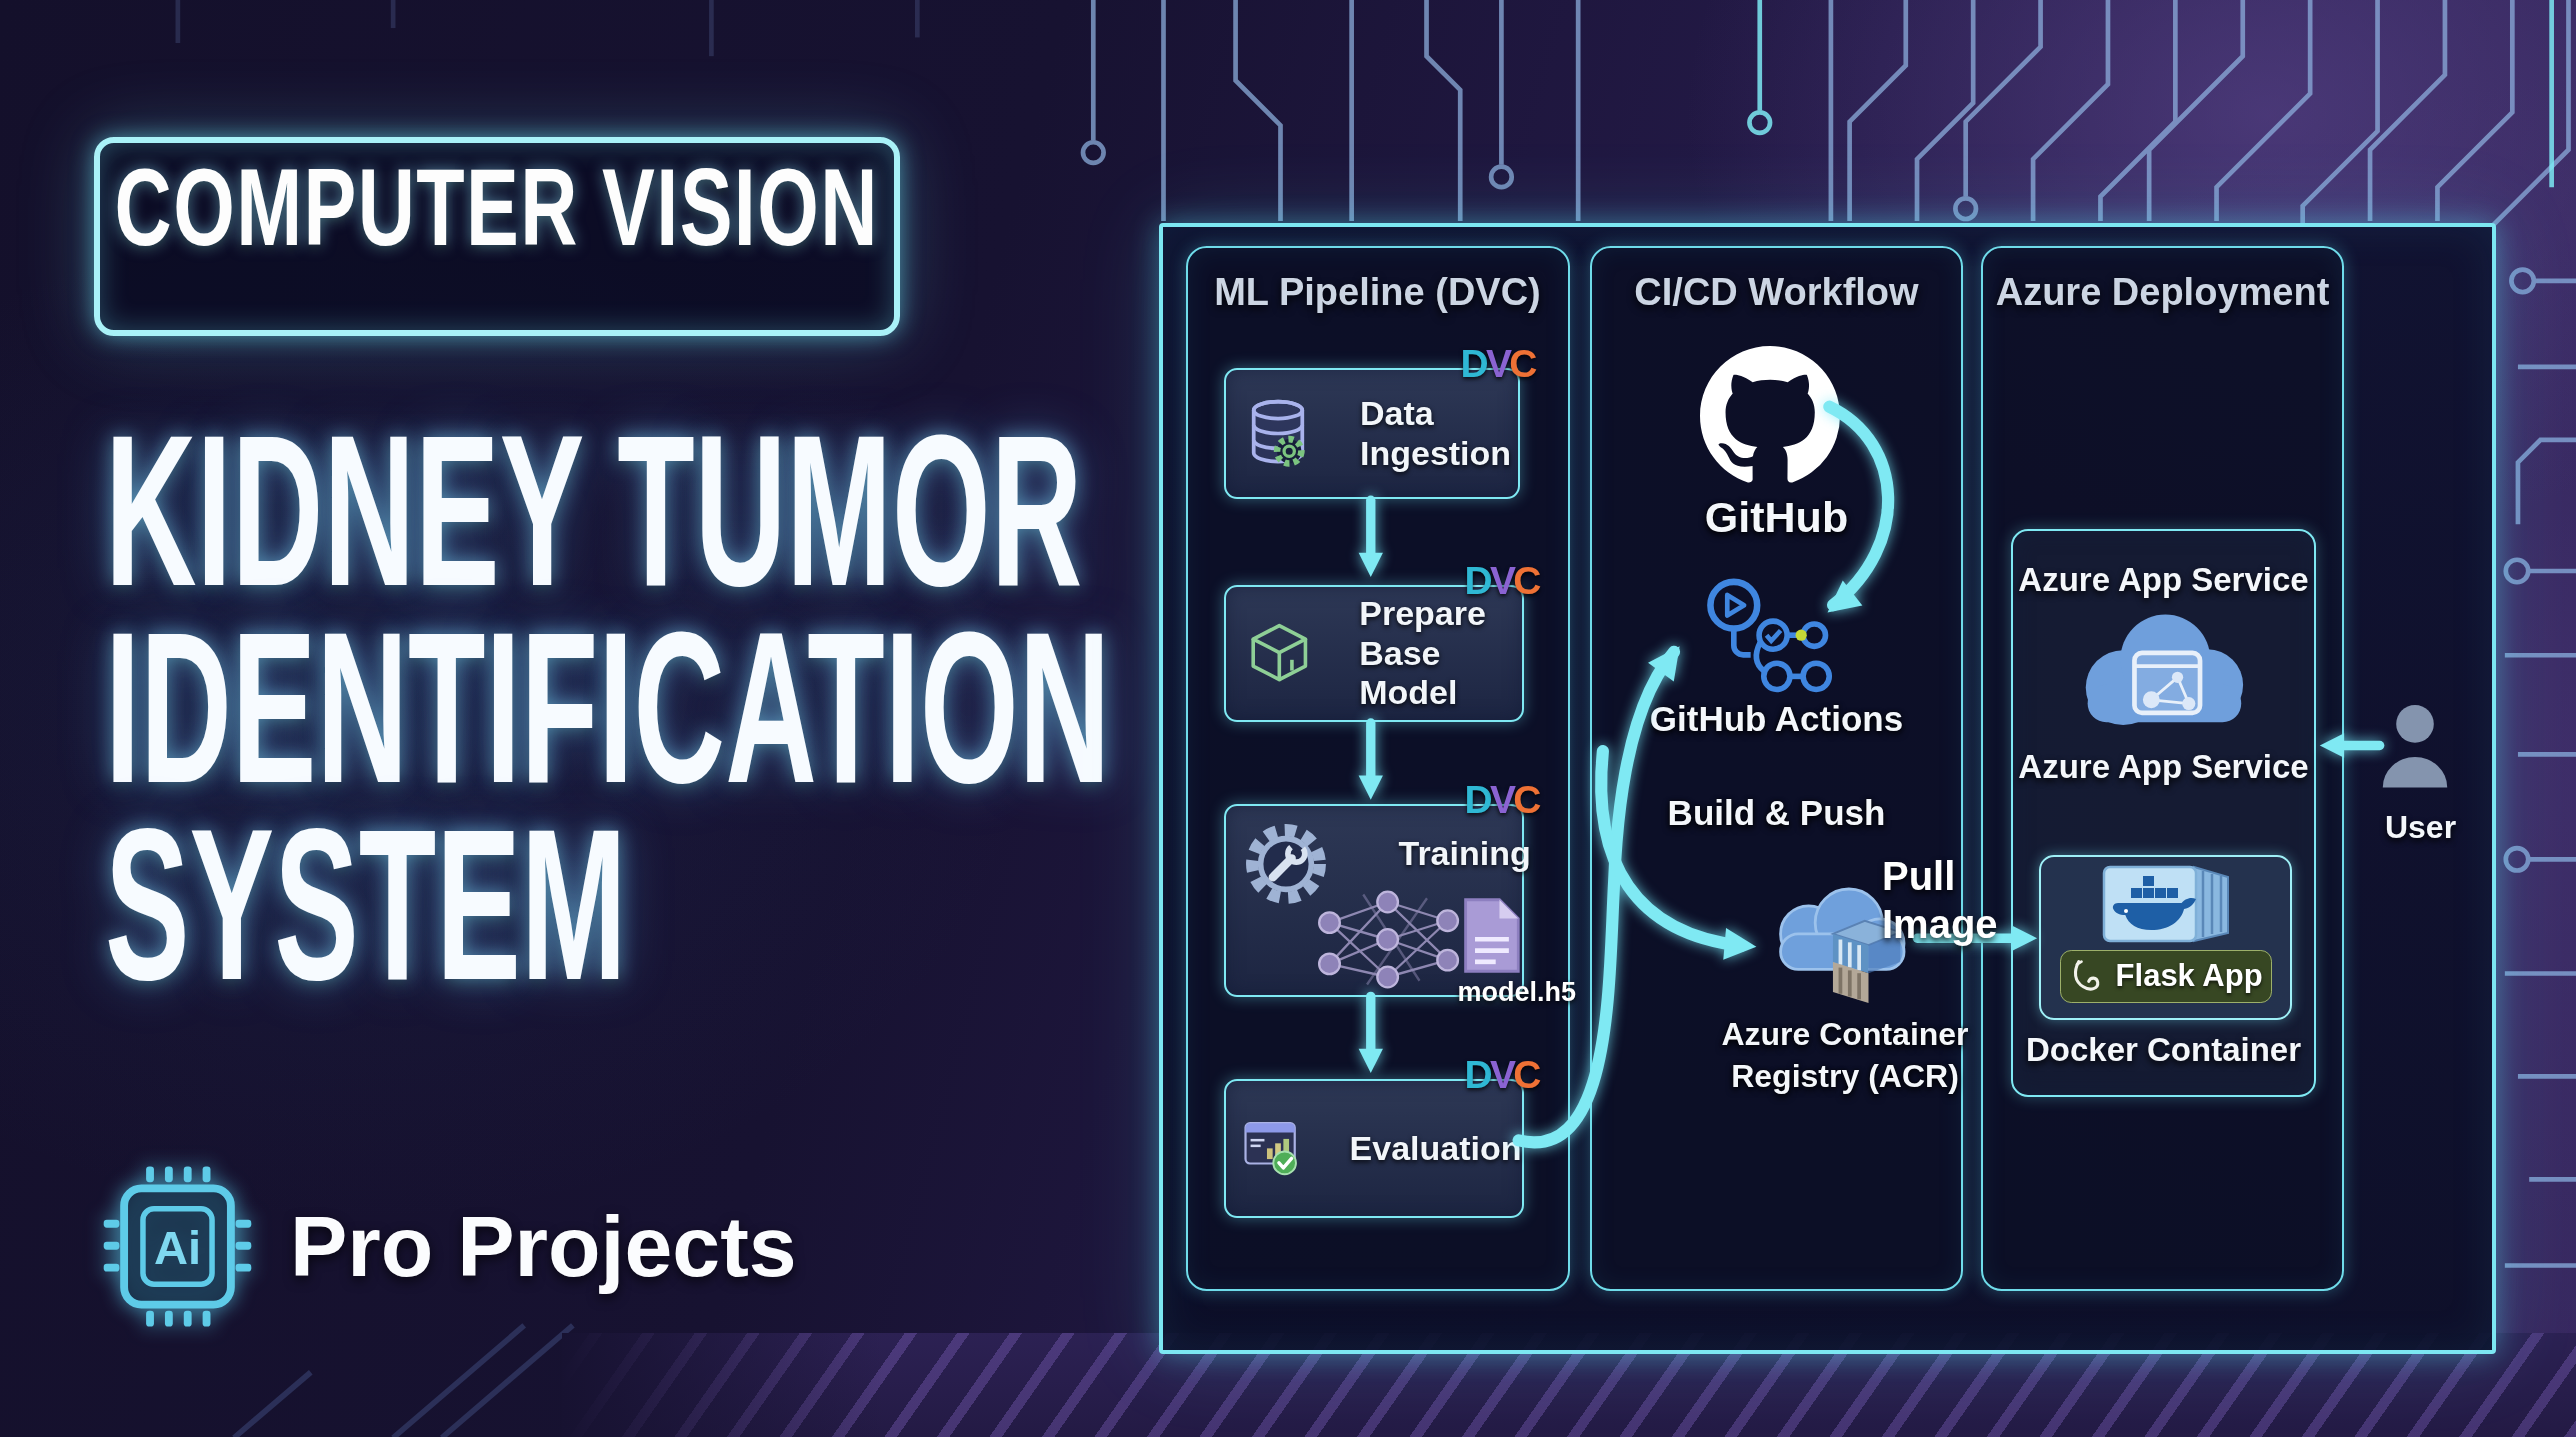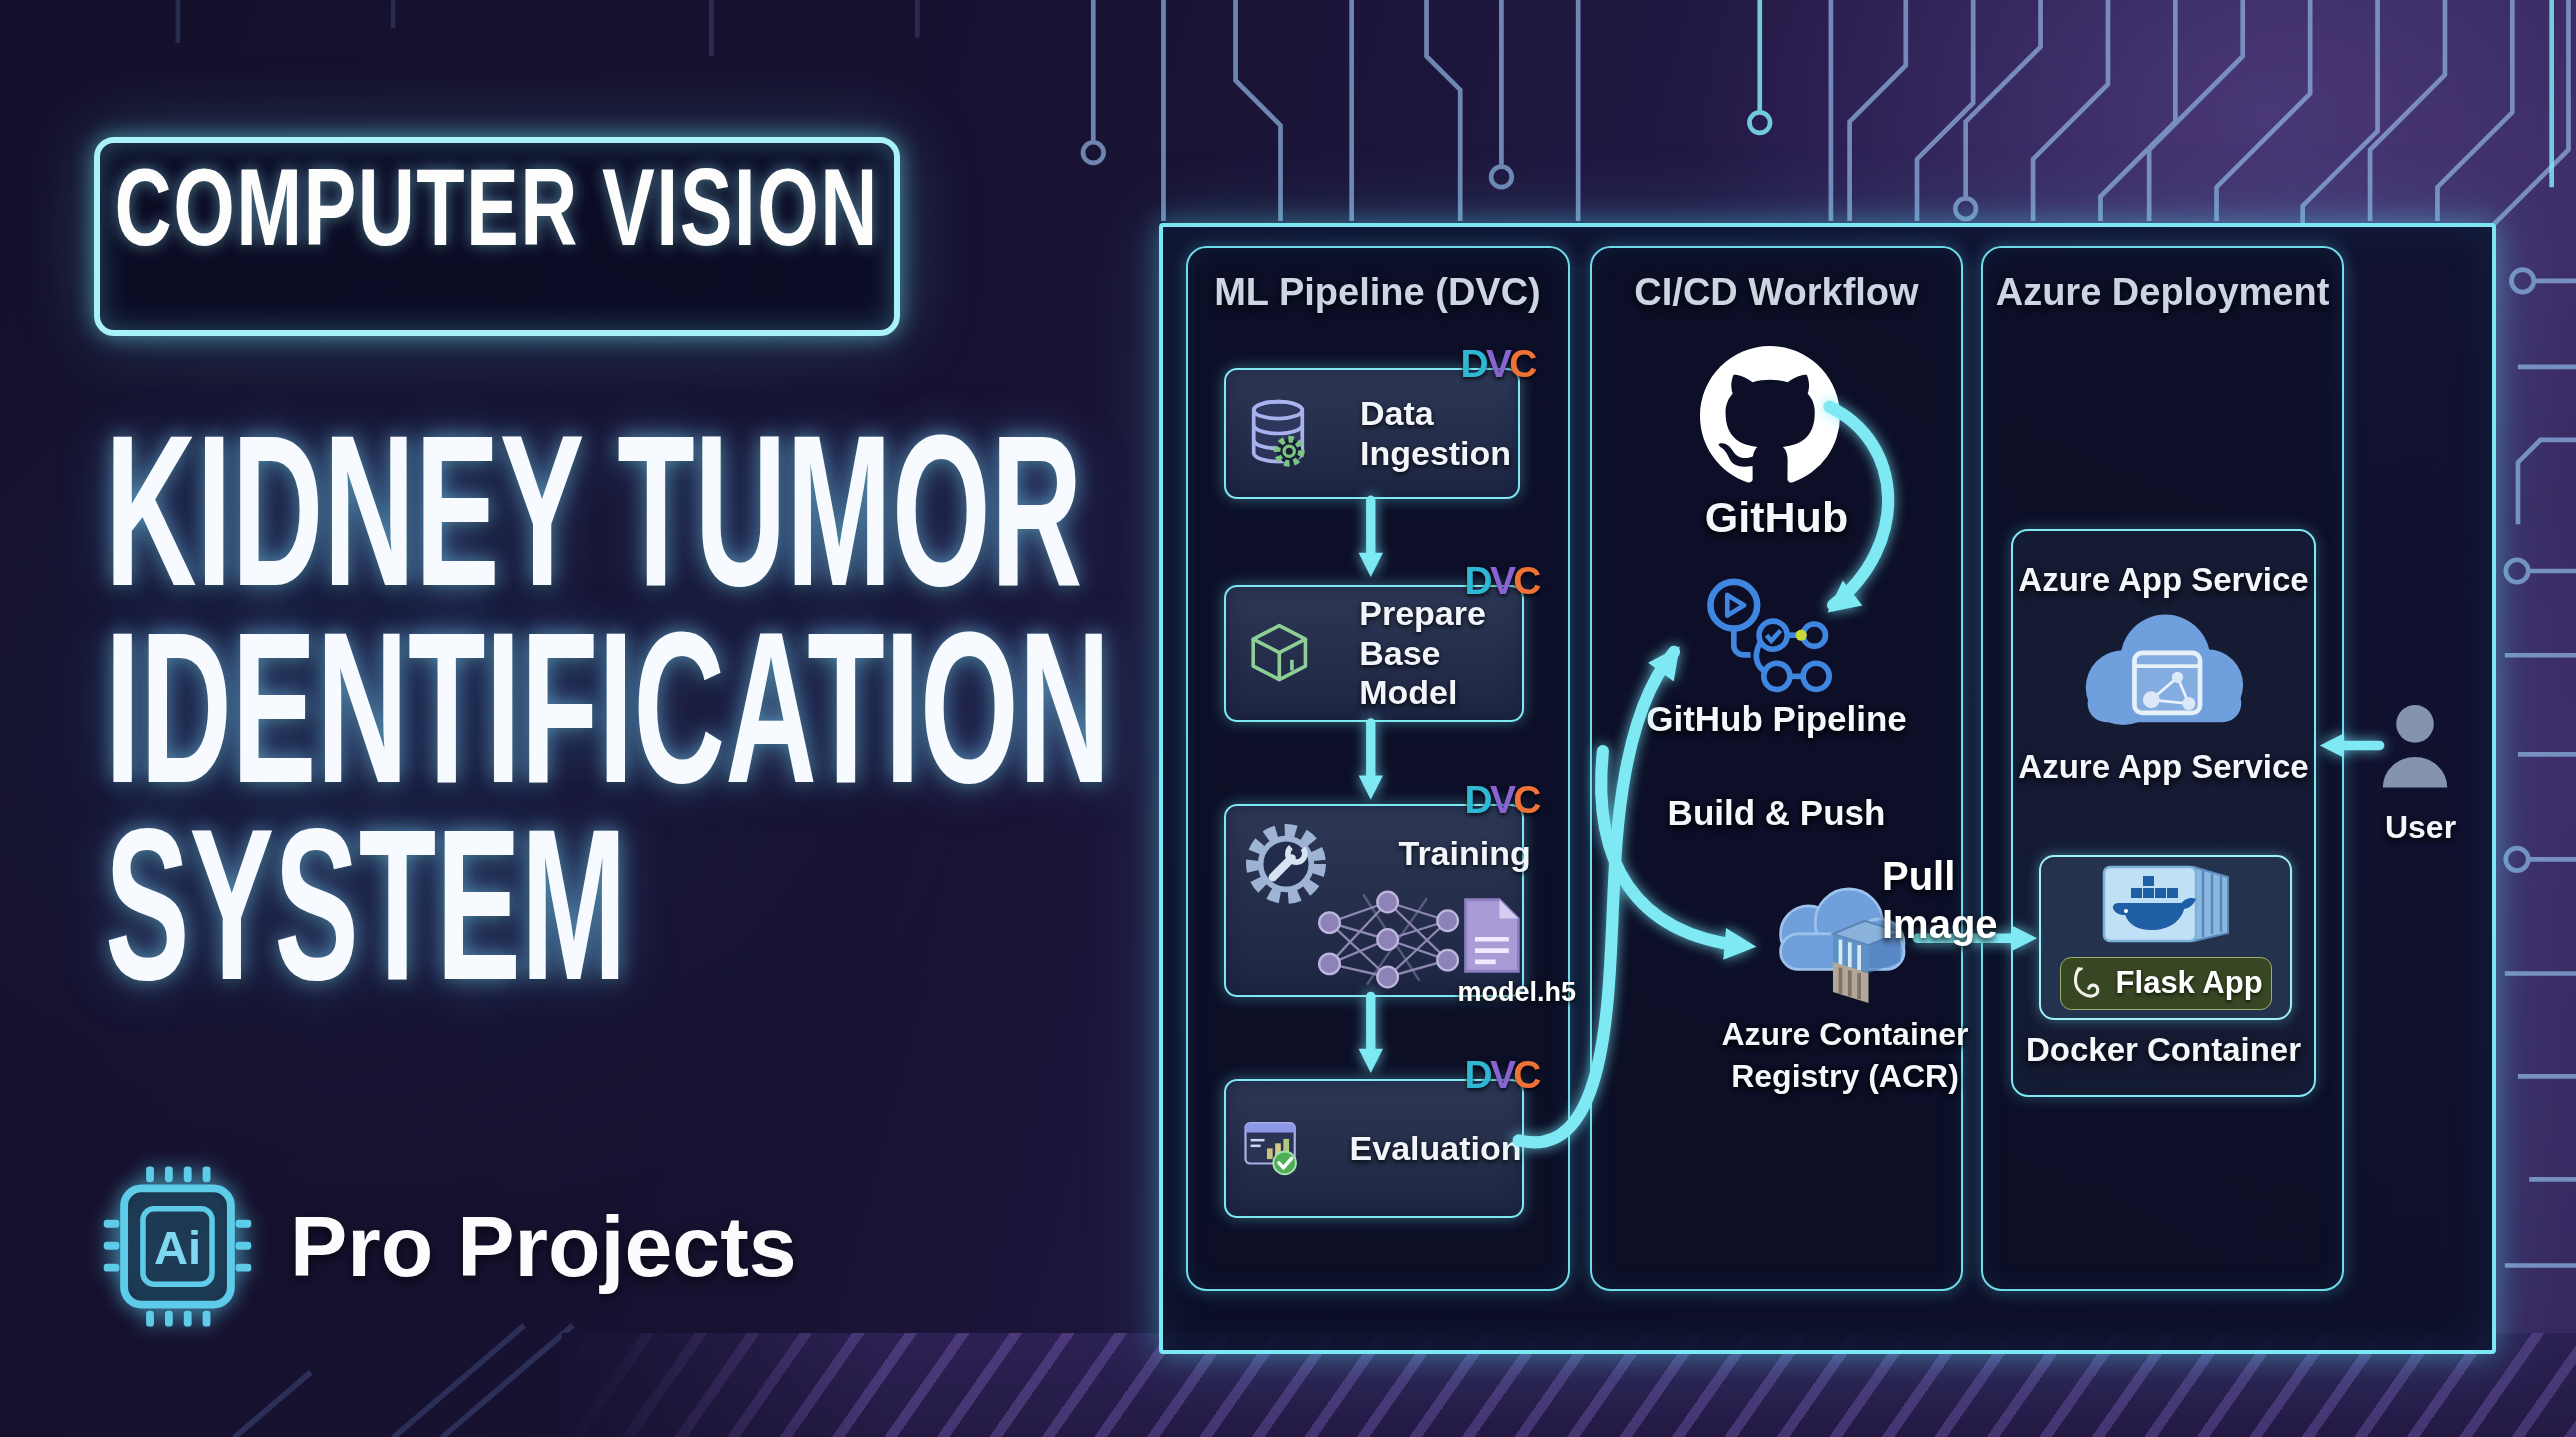--- a/index.html
+++ b/index.html
@@ -51,21 +51,21 @@
   .node-label{font-size:34px;font-weight:700;color:#f2f6fa;line-height:1.16;text-shadow:0 1.9px 5.6px rgba(0,0,0,.85);margin-left:40px;}
   .dvc{position:absolute;top:-28px;right:-17px;font-size:39px;font-weight:800;letter-spacing:-2.8px;
     text-shadow:0 1.9px 4.7px rgba(0,0,0,.8);}
   .dvc .d{color:#2fb8d4;} .dvc .v{color:#8a63d2;} .dvc .c{color:#ef7135;}
   .ci-text{position:absolute;width:100%;text-align:center;color:#f4f7fb;font-weight:700;
     text-shadow:0 2.8px 7.5px rgba(0,0,0,.95),0 0 3.7px rgba(0,0,0,.8);}
   #appbox{position:absolute;left:28px;top:281px;width:301px;height:564px;border:2.8px solid #7fe9f3;border-radius:17px;
     background:rgba(30,42,66,.45);box-shadow:0 0 15px rgba(110,230,245,.3),inset 0 0 20.6px rgba(20,34,60,.5);}
   #dockerbox{position:absolute;left:26px;top:324px;width:249px;height:161px;border:2.8px solid #9ff0f7;border-radius:15px;
     background:rgba(74,112,150,.28);box-shadow:0 0 13px rgba(120,235,250,.4);display:flex;flex-direction:column;align-items:center;}
-  #flaskpill{margin-top:12px;width:210px;height:51px;border:1.9px solid #9db06a;border-radius:11.2px;background:rgba(57,73,31,.92);
+  #flaskpill{margin-top:5px;width:210px;height:51px;border:1.9px solid #9db06a;border-radius:11.2px;background:rgba(57,73,31,.92);
     display:flex;align-items:center;justify-content:center;gap:11.2px;}
   #flaskpill .pill-label{font-size:31px;font-weight:700;color:#fff;text-shadow:0 1.9px 3.7px rgba(0,0,0,.7);}
   .az-text{position:absolute;width:100%;text-align:center;color:#f4f7fb;font-weight:700;text-shadow:0 2.8px 7.5px rgba(0,0,0,.95);}
   #arrows{position:absolute;inset:0;z-index:6;filter:drop-shadow(0 0 6.6px rgba(120,235,250,.75));pointer-events:none;}
   #pull-label{position:absolute;left:719px;top:625px;width:120px;text-align:left;font-size:40px;font-weight:700;
     color:#fff;line-height:1.2;text-shadow:0 2.8px 6.6px rgba(0,0,0,.95);z-index:7;}
   #user{position:absolute;left:1209px;top:470px;width:97px;text-align:center;z-index:7;}
   #user .u-label{font-size:32px;font-weight:700;color:#f4f7fb;margin-top:17px;text-shadow:0 2.8px 6.6px rgba(0,0,0,.95);}
   .artifact{position:absolute;left:270px;top:648px;width:110px;text-align:center;z-index:4;}
   .artifact .a-label{font-size:27px;font-weight:700;color:#fff;text-shadow:0 1.9px 5.6px rgba(0,0,0,.9);margin-top:1.9px;}
@@ -283,21 +283,21 @@
           <path d="M69,62 l5,6 l10,-11" stroke-width="5"></path>
           <path d="M91,62 H103"></path>
           <circle cx="120" cy="62" r="12"></circle>
           <path d="M62,70 c-6,12 -6,22 4,30"></path>
           <circle cx="80" cy="106" r="14"></circle>
           <circle cx="122" cy="106" r="14"></circle>
           <path d="M94,106 H108"></path>
         </g>
         <circle cx="106" cy="62" r="6" fill="#c6d937"></circle>
       </svg>
-      <div class="ci-text" style="top:451px;font-size:35px;">GitHub Pipeline</div>
+      <div class="ci-text" style="top:451px;font-size:35px;">GitHub Actions</div>
       <div class="ci-text" style="top:545px;font-size:35px;">Build &amp; Push</div>
       <svg width="159" height="124" viewBox="0 0 170 132" style="position:absolute;left:168px;top:637px;">
         <g fill="#6fa0dc" stroke="#9cc2ec" stroke-width="3">
           <circle cx="52" cy="52" r="30"></circle>
             <circle cx="95" cy="40" r="36"></circle>
             <circle cx="128" cy="62" r="26"></circle>
           <rect x="22" y="52" width="132" height="38" rx="19"></rect>
         </g>
         <polygon points="78,52 112,38 150,50 116,64" fill="#8ab2da" stroke="#5a82b4" stroke-width="2"></polygon>
         <polygon points="78,52 116,64 116,94 78,82" fill="#5e92c4"></polygon>

